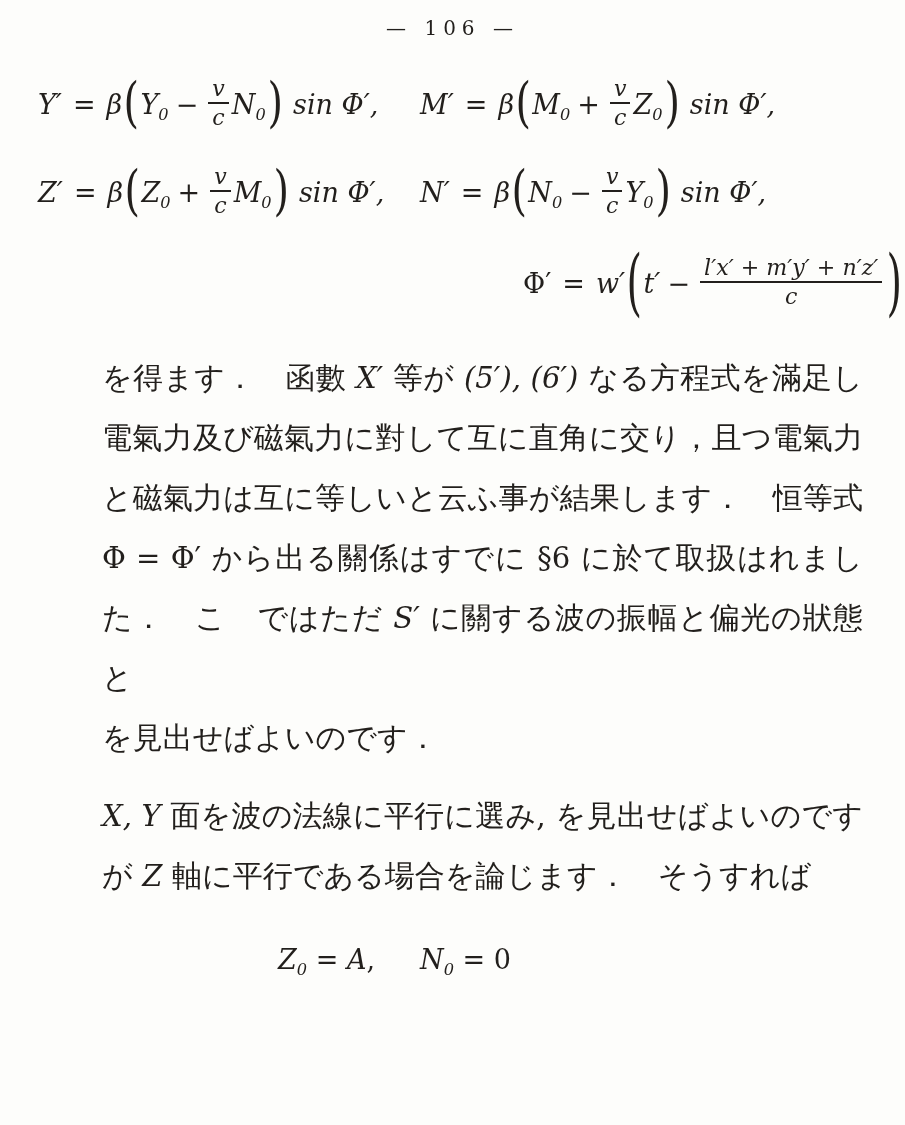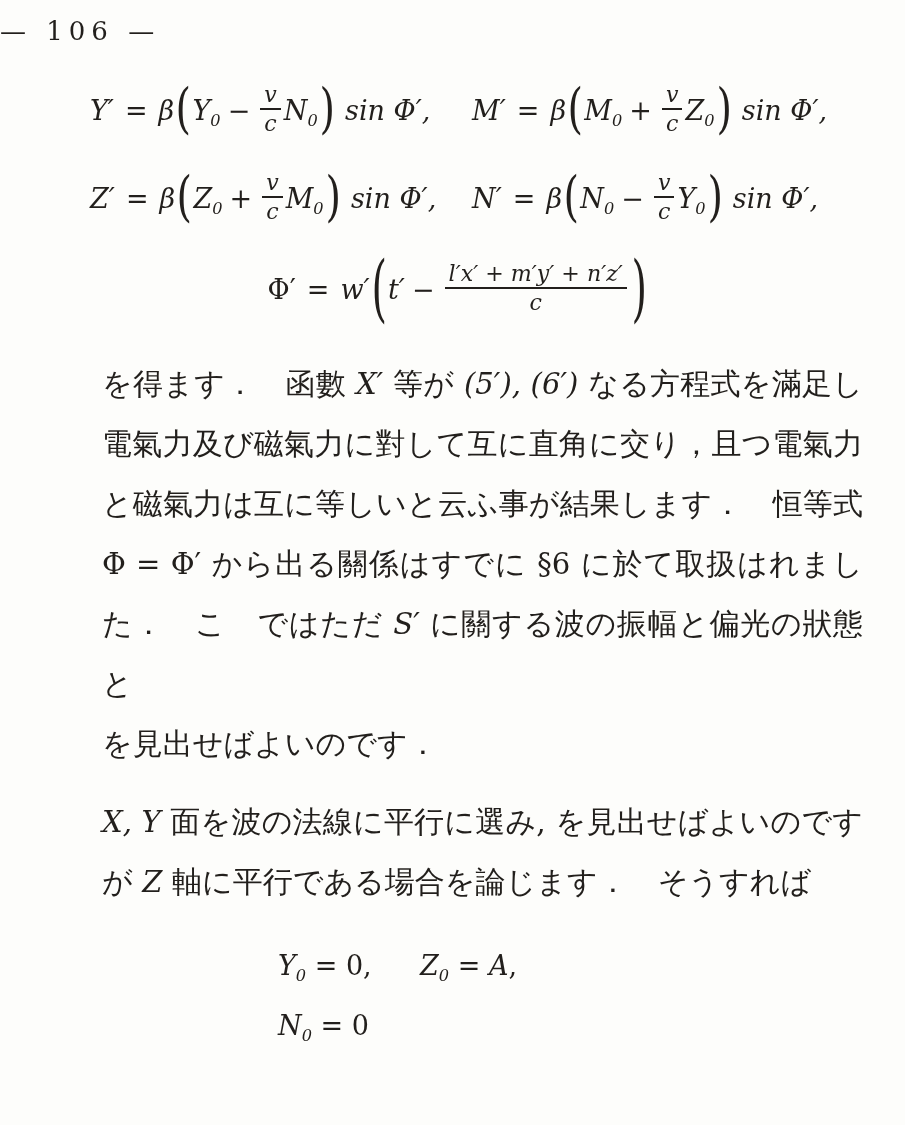--- a/index.html
+++ b/index.html
@@ -10,34 +10,35 @@
   body{
     width:905px;height:1125px;
     background:var(--paper);
     color:var(--ink);
     font-family:"DejaVu Serif","Liberation Serif",serif;
     overflow:hidden;
   }
   
   .pageno{
     margin-top:16px;
-    font-size:26px;
+    text-align:center;
+    font-size:20px;
     letter-spacing:6px;
     color:var(--ink);
   }
   
   .eqblock{margin-top:22px;}
   .eqrow{
     display:flex;
     align-items:center;
     height:88px;
-    padding-left:90px;
+    padding-left:38px;
   }
   .eqrow > .eq:first-child{width:382px;}
-  .eqrow.phi-row{justify-content:center;padding-left:12px;height:94px;}
+  .eqrow.phi-row{justify-content:flex-end;padding-left:12px;height:94px;}
   .eq{
     font-size:27px;
     white-space:nowrap;
   }
   .mv{font-style:italic;}
   .rm{font-style:normal;}
   .rel{margin:0 11px;}
   .op{margin:0 7px;}
   .trail{margin-left:9px;font-style:italic;}
   sub.subt{font-size:0.6em;line-height:0;}
@@ -127,16 +128,15 @@
   <div class="jline"><span class="jp">た．　こゝではただ </span><span class="mv">S′</span><span class="jp"> に關する波の振幅と偏光の狀態と</span></div>
   <div class="jline no-just"><span class="jp">を見出せばよいのです．</span></div>
 </div>
 
 <div class="para para2">
   <div class="jline"><span class="mv">X, Y</span><span class="jp"> 面を波の法線に平行に選み, を見出せばよいのです</span></div>
   <div class="jline no-just"><span class="jp">が </span><span class="mv">Z</span><span class="jp"> 軸に平行である場合を論じます．　そうすれば</span></div>
 </div>
 
 <div class="beqblock">
-  <div class="beq"><span class="mv">Y</span><sub class="mv subt">0</sub><span class="rm"> = 0,</span></div>
   <div class="beq"><span class="mv">Z</span><sub class="mv subt">0</sub><span class="rm"> = </span><span class="mv">A</span><span class="rm">,</span></div>
   <div class="beq"><span class="mv">N</span><sub class="mv subt">0</sub><span class="rm"> = 0</span></div>
 </div>
 
 </body></html>

